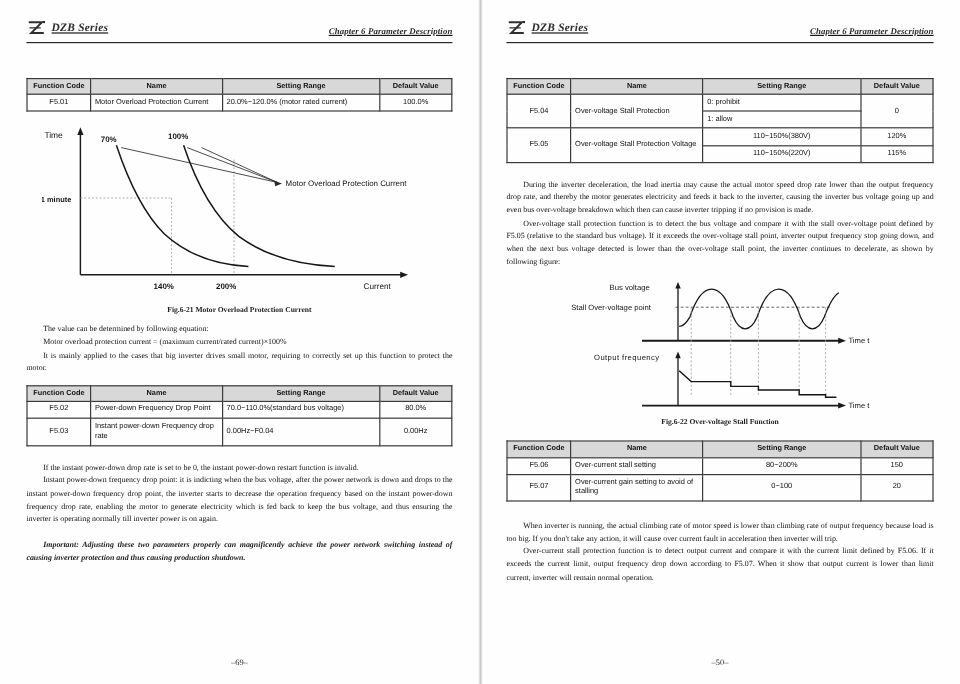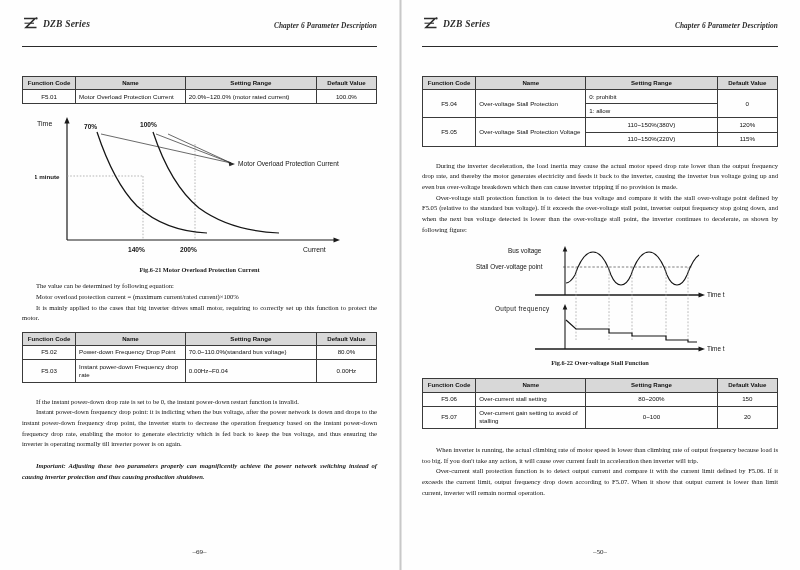--- a/index.html
+++ b/index.html
@@ -37,23 +37,24 @@
     background: linear-gradient(to right, #efefef, #c8c8c8, #efefef);
     z-index: 5;
   }
 
   
   .pg-header {
     display: flex;
     align-items: flex-end;
     justify-content: space-between;
     border-bottom: 1.1px solid #2a2a2a;
-    padding-bottom: 16px;
+    padding-bottom: 5px;
     margin-bottom: 29px;
     height: 18px;
+    text-decoration: underline;
   }
   .brand { display: flex; align-items: center; gap: 4px; }
   .brand-mark {
     position: relative;
     width: 17px; height: 13px;
     display: inline-block;
   }
   .brand-mark svg { display: block; }
   .brand-name {
     font-family: "Liberation Serif", serif;

